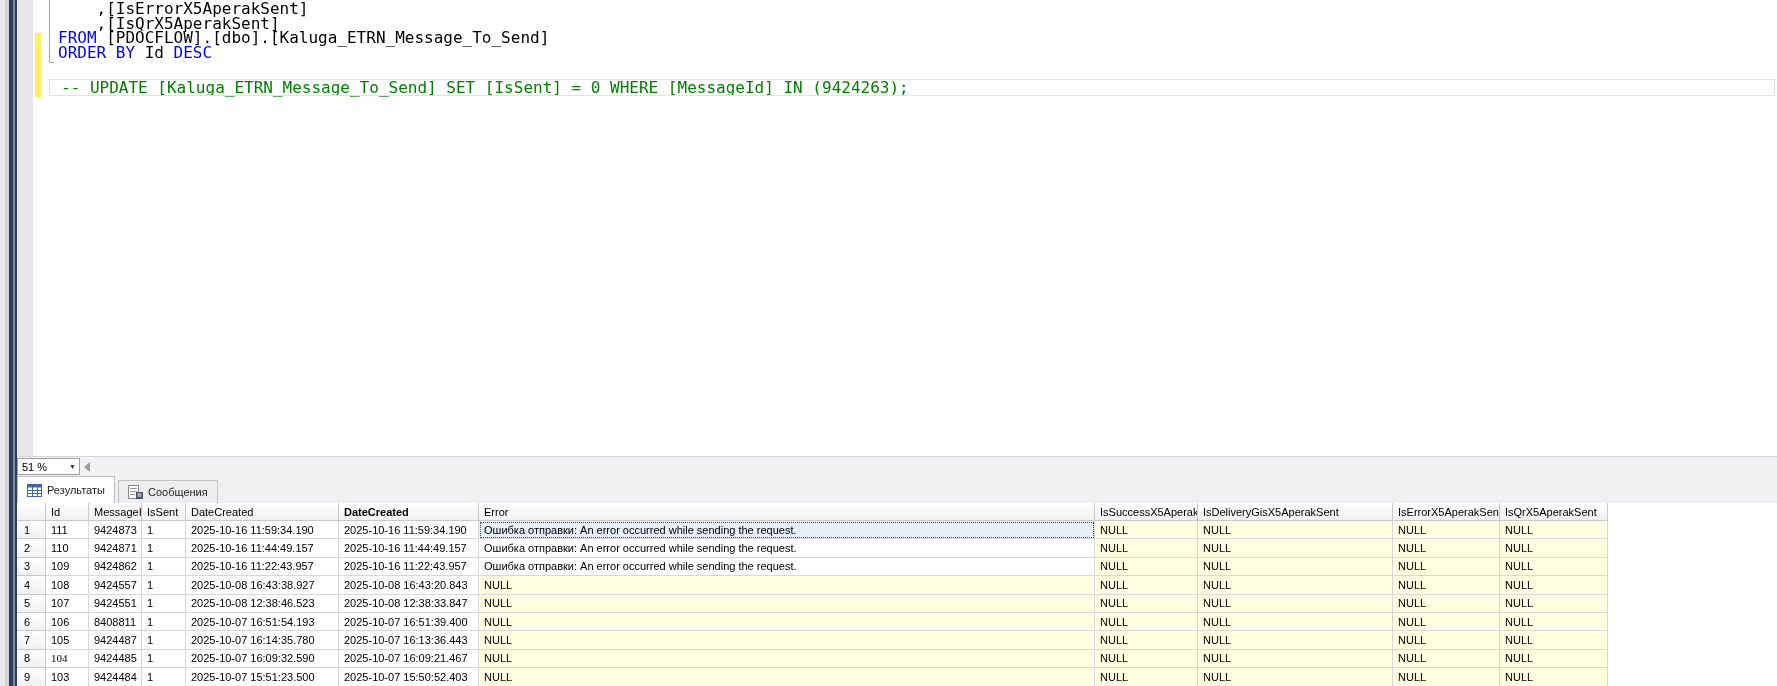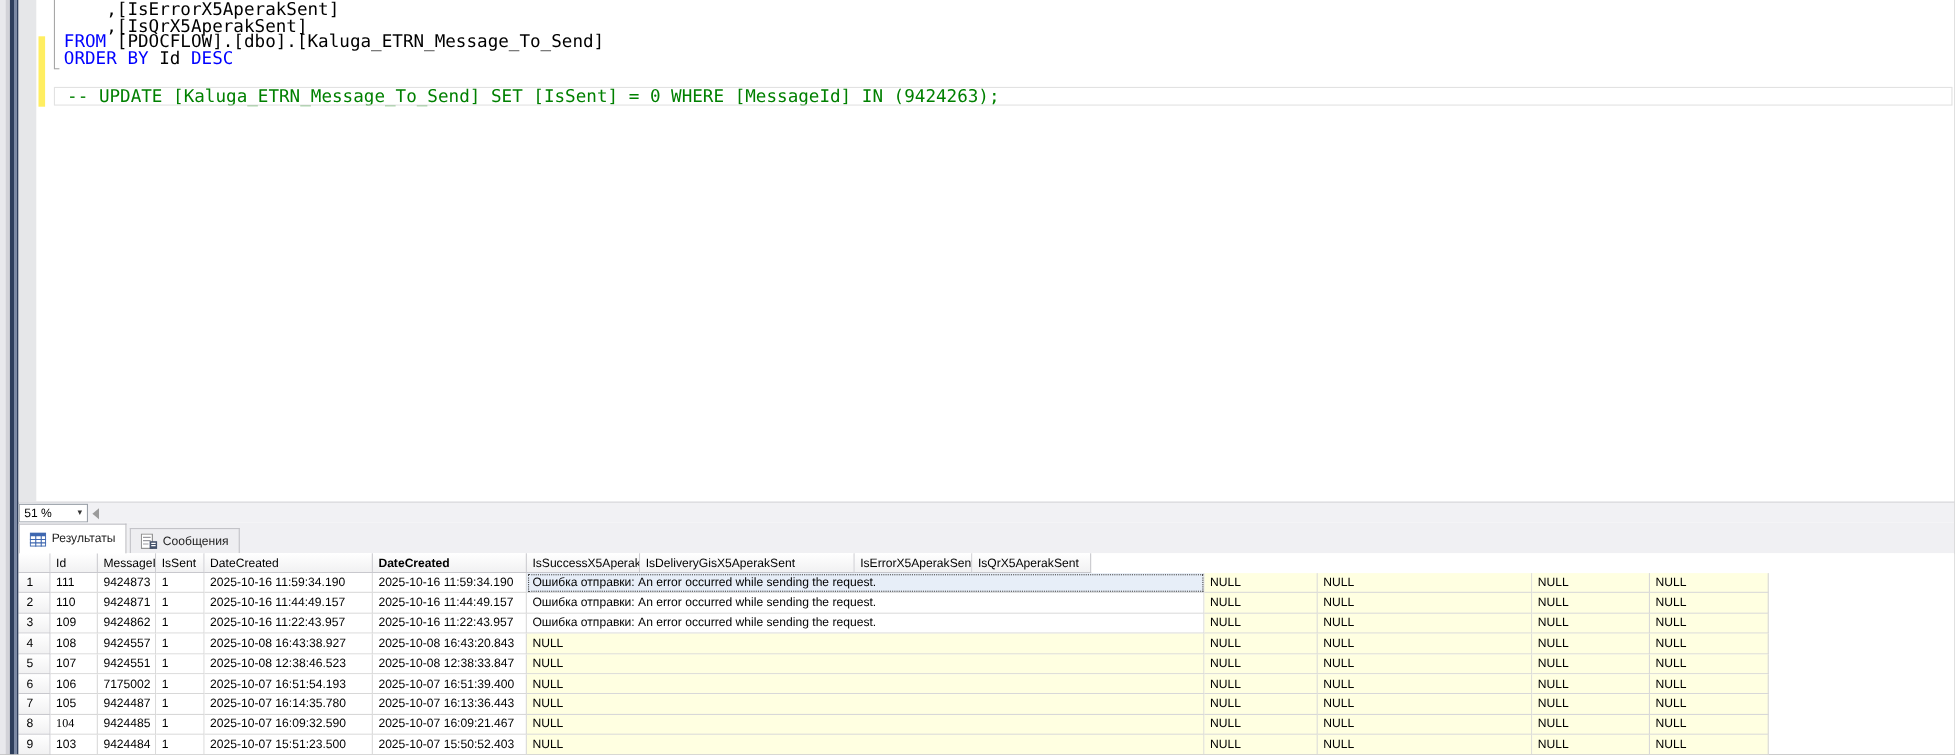--- a/index.html
+++ b/index.html
@@ -127,20 +127,21 @@
 
   <div id="grid-pane">
     <div id="grid">
         <div class="grow" style="height: 18px;">
           <div class="gcell head" style="width: 29px;"></div>
           <div class="gcell head" style="width: 43px;">Id</div>
           <div class="gcell head" style="width: 53px;">MessageId</div>
           <div class="gcell head" style="width: 44px;">IsSent</div>
           <div class="gcell head" style="width: 153px;">DateCreated</div>
           <div class="gcell head" style="width: 140px; font-weight: bold;">DateCreated</div>
+          <div class="gcell head" style="width: 616px;">Error</div>
           <div class="gcell head" style="width: 103px;">IsSuccessX5AperakSent</div>
           <div class="gcell head" style="width: 195px;">IsDeliveryGisX5AperakSent</div>
           <div class="gcell head" style="width: 107px;">IsErrorX5AperakSent</div>
           <div class="gcell head" style="width: 108px;">IsQrX5AperakSent</div>
         </div>
         <div class="grow" style="height: 18.4px;">
           <div class="gcell rowhead" style="width: 29px;">1</div>
           <div class="gcell" style="width: 43px;">111</div>
           <div class="gcell" style="width: 53px;">9424873</div>
           <div class="gcell" style="width: 44px;">1</div>
@@ -200,21 +201,21 @@
           <div class="gcell" style="width: 140px;">2025-10-08 12:38:33.847</div>
           <div class="gcell nullv" style="width: 616px;">NULL</div>
           <div class="gcell nullv" style="width: 103px;">NULL</div>
           <div class="gcell nullv" style="width: 195px;">NULL</div>
           <div class="gcell nullv" style="width: 107px;">NULL</div>
           <div class="gcell nullv" style="width: 108px;">NULL</div>
         </div>
         <div class="grow" style="height: 18.4px;">
           <div class="gcell rowhead" style="width: 29px;">6</div>
           <div class="gcell" style="width: 43px;">106</div>
-          <div class="gcell" style="width: 53px;">7175002</div>
+          <div class="gcell" style="width: 53px;">8408811</div>
           <div class="gcell" style="width: 44px;">1</div>
           <div class="gcell" style="width: 153px;">2025-10-07 16:51:54.193</div>
           <div class="gcell" style="width: 140px;">2025-10-07 16:51:39.400</div>
           <div class="gcell nullv" style="width: 616px;">NULL</div>
           <div class="gcell nullv" style="width: 103px;">NULL</div>
           <div class="gcell nullv" style="width: 195px;">NULL</div>
           <div class="gcell nullv" style="width: 107px;">NULL</div>
           <div class="gcell nullv" style="width: 108px;">NULL</div>
         </div>
         <div class="grow" style="height: 18.4px;">

